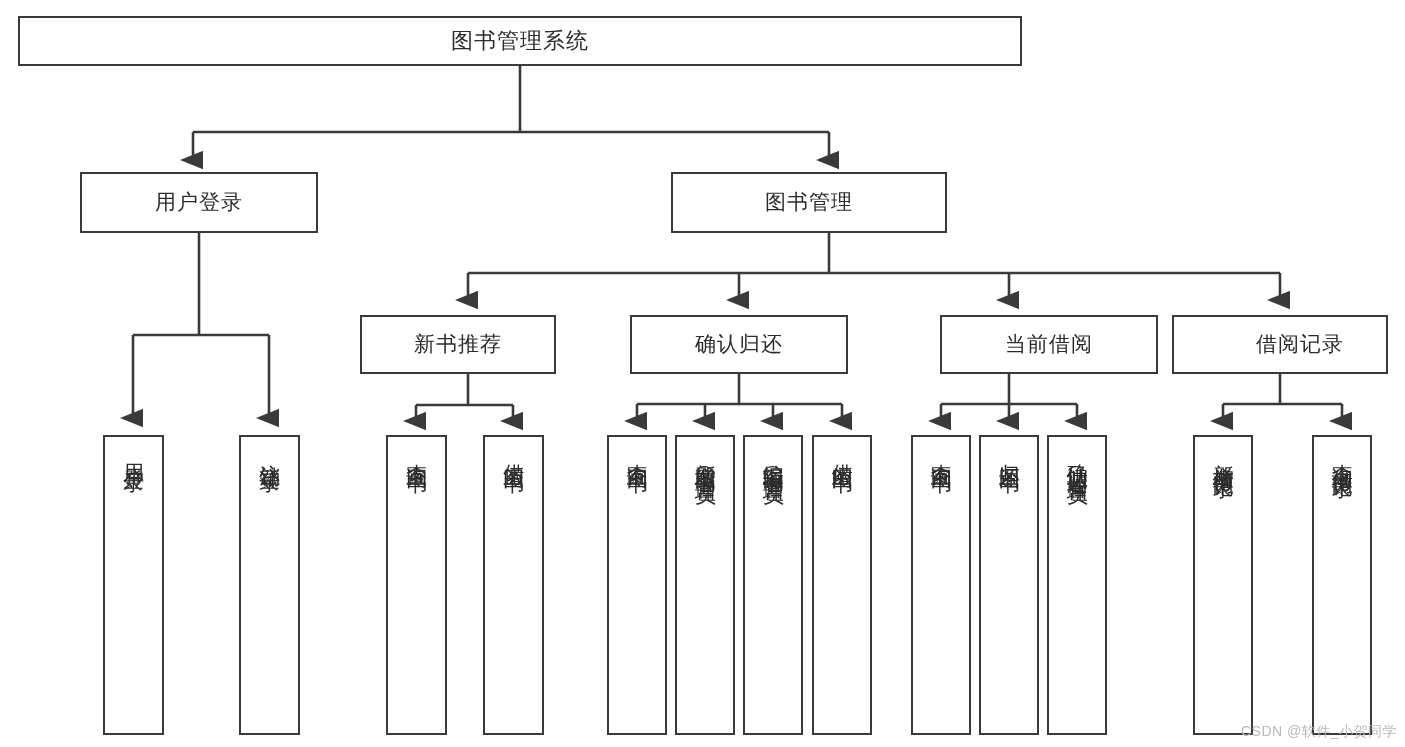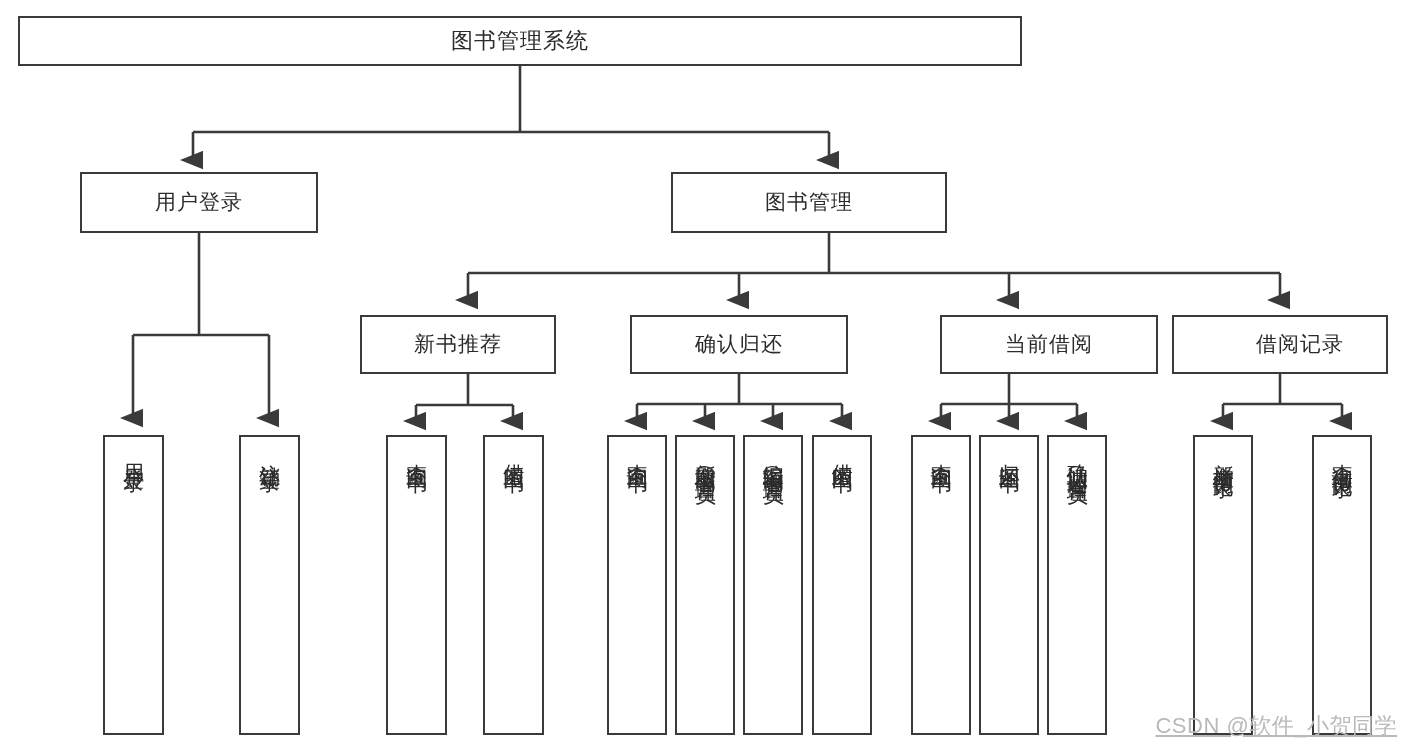--- a/index.html
+++ b/index.html
@@ -42,25 +42,24 @@
     font-size:21px;
     line-height:1.35;
     letter-spacing:3px;
     white-space:normal;
   }
 
   .watermark{
     position:absolute;
     right:8px;
     bottom:6px;
-    font-size:22px;
+    font-size:14px;
     color:#b9b9b9;
     letter-spacing:0.5px;
     white-space:nowrap;
-    text-decoration:underline;
   }
 </style>
 </head>
 <body>
 
 <div id="stage">
 
   <svg id="wires" viewBox="0 0 1405 747">
     <defs>
       <marker id="arrow" markerWidth="10" markerHeight="10" refX="3.6" refY="4" orient="auto" markerUnits="strokeWidth">

